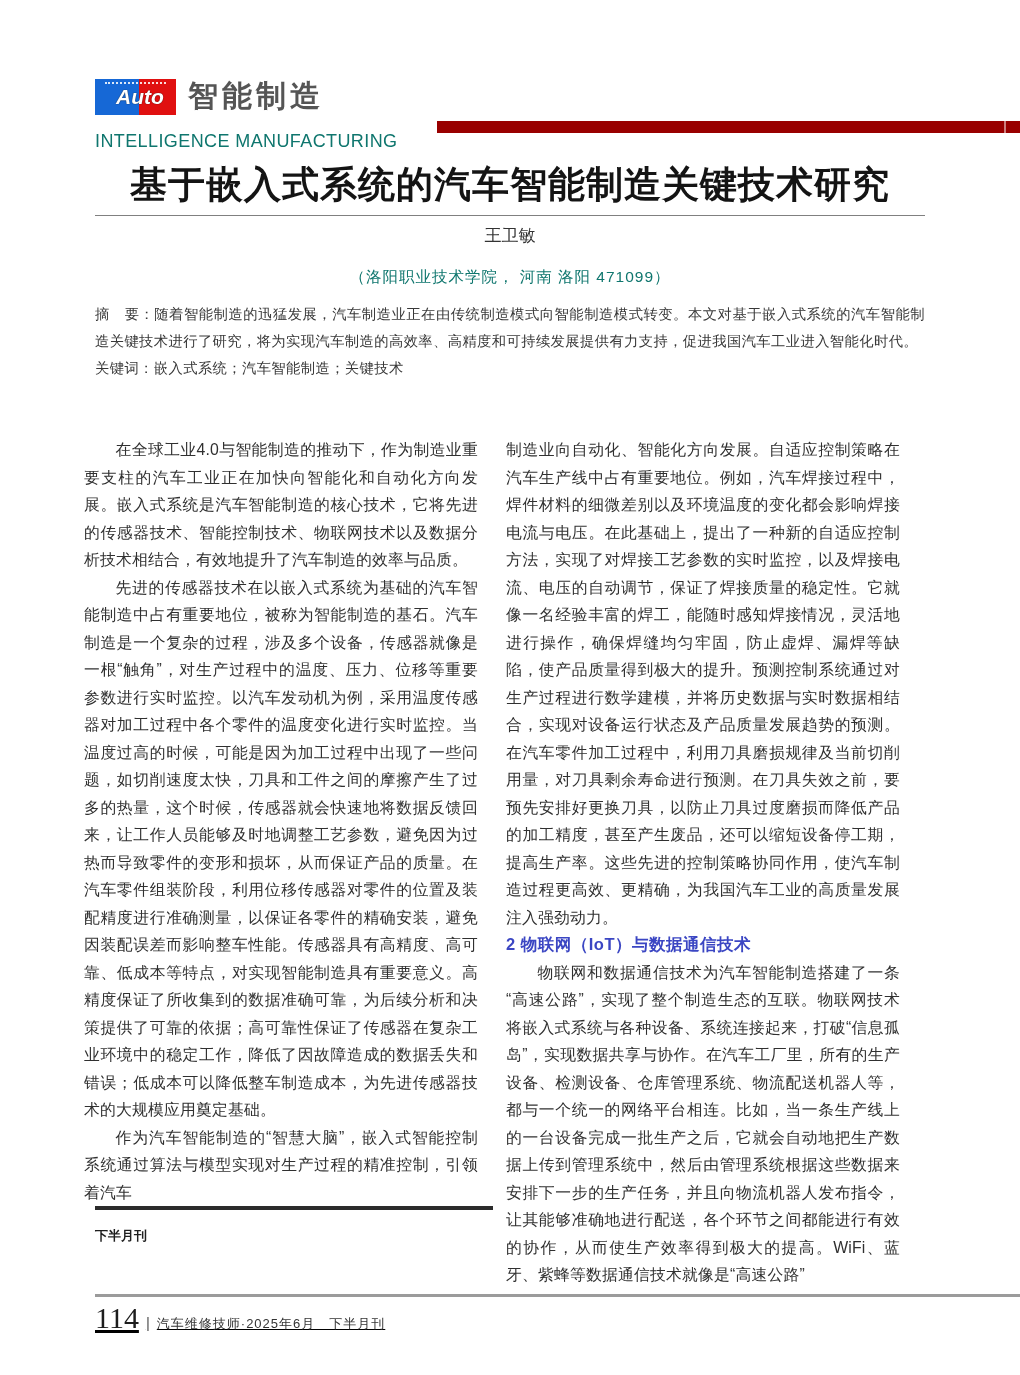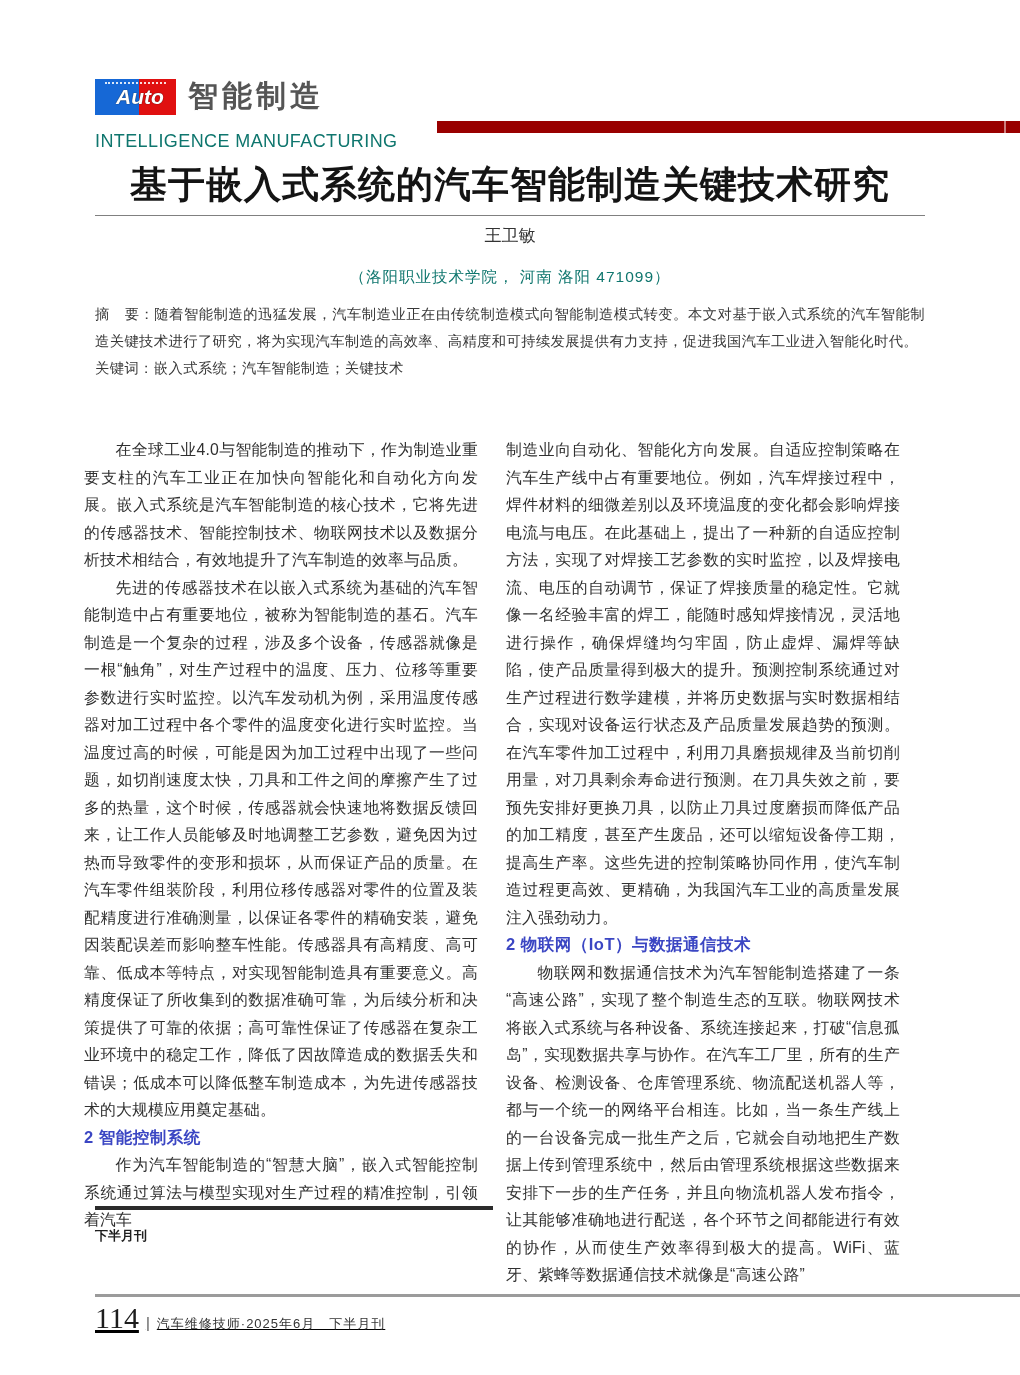--- a/index.html
+++ b/index.html
@@ -104,21 +104,20 @@
 
   <div class="abstract">
     <p><span>摘　要：</span><span>随着智能制造的迅猛发展，汽车制造业正在由传统制造模式向智能制造模式转变。本文对基于嵌入式系统的汽车智能制造关键技术进行了研究，将为实现汽车制造的高效率、高精度和可持续发展提供有力支持，促进我国汽车工业进入智能化时代。</span></p>
     <p><span>关键词：</span><span>嵌入式系统；汽车智能制造；关键技术</span></p>
   </div>
 
   <div class="columns">
     <div class="col" id="col-left">
         <div class="body-p indent">在全球工业4.0与智能制造的推动下，作为制造业重要支柱的汽车工业正在加快向智能化和自动化方向发展。嵌入式系统是汽车智能制造的核心技术，它将先进的传感器技术、智能控制技术、物联网技术以及数据分析技术相结合，有效地提升了汽车制造的效率与品质。</div>
         <div class="body-p indent">先进的传感器技术在以嵌入式系统为基础的汽车智能制造中占有重要地位，被称为智能制造的基石。汽车制造是一个复杂的过程，涉及多个设备，传感器就像是一根“触角”，对生产过程中的温度、压力、位移等重要参数进行实时监控。以汽车发动机为例，采用温度传感器对加工过程中各个零件的温度变化进行实时监控。当温度过高的时候，可能是因为加工过程中出现了一些问题，如切削速度太快，刀具和工件之间的摩擦产生了过多的热量，这个时候，传感器就会快速地将数据反馈回来，让工作人员能够及时地调整工艺参数，避免因为过热而导致零件的变形和损坏，从而保证产品的质量。在汽车零件组装阶段，利用位移传感器对零件的位置及装配精度进行准确测量，以保证各零件的精确安装，避免因装配误差而影响整车性能。传感器具有高精度、高可靠、低成本等特点，对实现智能制造具有重要意义。高精度保证了所收集到的数据准确可靠，为后续分析和决策提供了可靠的依据；高可靠性保证了传感器在复杂工业环境中的稳定工作，降低了因故障造成的数据丢失和错误；低成本可以降低整车制造成本，为先进传感器技术的大规模应用奠定基础。</div>
-        <div class="sec-heading">2 智能控制系统</div>
         <div class="body-p indent">作为汽车智能制造的“智慧大脑”，嵌入式智能控制系统通过算法与模型实现对生产过程的精准控制，引领着汽车</div>
       </div>
     <div class="col" id="col-right">
         <div class="body-p">制造业向自动化、智能化方向发展。自适应控制策略在汽车生产线中占有重要地位。例如，汽车焊接过程中，焊件材料的细微差别以及环境温度的变化都会影响焊接电流与电压。在此基础上，提出了一种新的自适应控制方法，实现了对焊接工艺参数的实时监控，以及焊接电流、电压的自动调节，保证了焊接质量的稳定性。它就像一名经验丰富的焊工，能随时感知焊接情况，灵活地进行操作，确保焊缝均匀牢固，防止虚焊、漏焊等缺陷，使产品质量得到极大的提升。预测控制系统通过对生产过程进行数学建模，并将历史数据与实时数据相结合，实现对设备运行状态及产品质量发展趋势的预测。在汽车零件加工过程中，利用刀具磨损规律及当前切削用量，对刀具剩余寿命进行预测。在刀具失效之前，要预先安排好更换刀具，以防止刀具过度磨损而降低产品的加工精度，甚至产生废品，还可以缩短设备停工期，提高生产率。这些先进的控制策略协同作用，使汽车制造过程更高效、更精确，为我国汽车工业的高质量发展注入强劲动力。</div>
         <div class="sec-heading">2 物联网（IoT）与数据通信技术</div>
         <div class="body-p indent">物联网和数据通信技术为汽车智能制造搭建了一条“高速公路”，实现了整个制造生态的互联。物联网技术将嵌入式系统与各种设备、系统连接起来，打破“信息孤岛”，实现数据共享与协作。在汽车工厂里，所有的生产设备、检测设备、仓库管理系统、物流配送机器人等，都与一个统一的网络平台相连。比如，当一条生产线上的一台设备完成一批生产之后，它就会自动地把生产数据上传到管理系统中，然后由管理系统根据这些数据来安排下一步的生产任务，并且向物流机器人发布指令，让其能够准确地进行配送，各个环节之间都能进行有效的协作，从而使生产效率得到极大的提高。WiFi、蓝牙、紫蜂等数据通信技术就像是“高速公路”</div>
       </div>
   </div>
 
   <div class="footnote">

